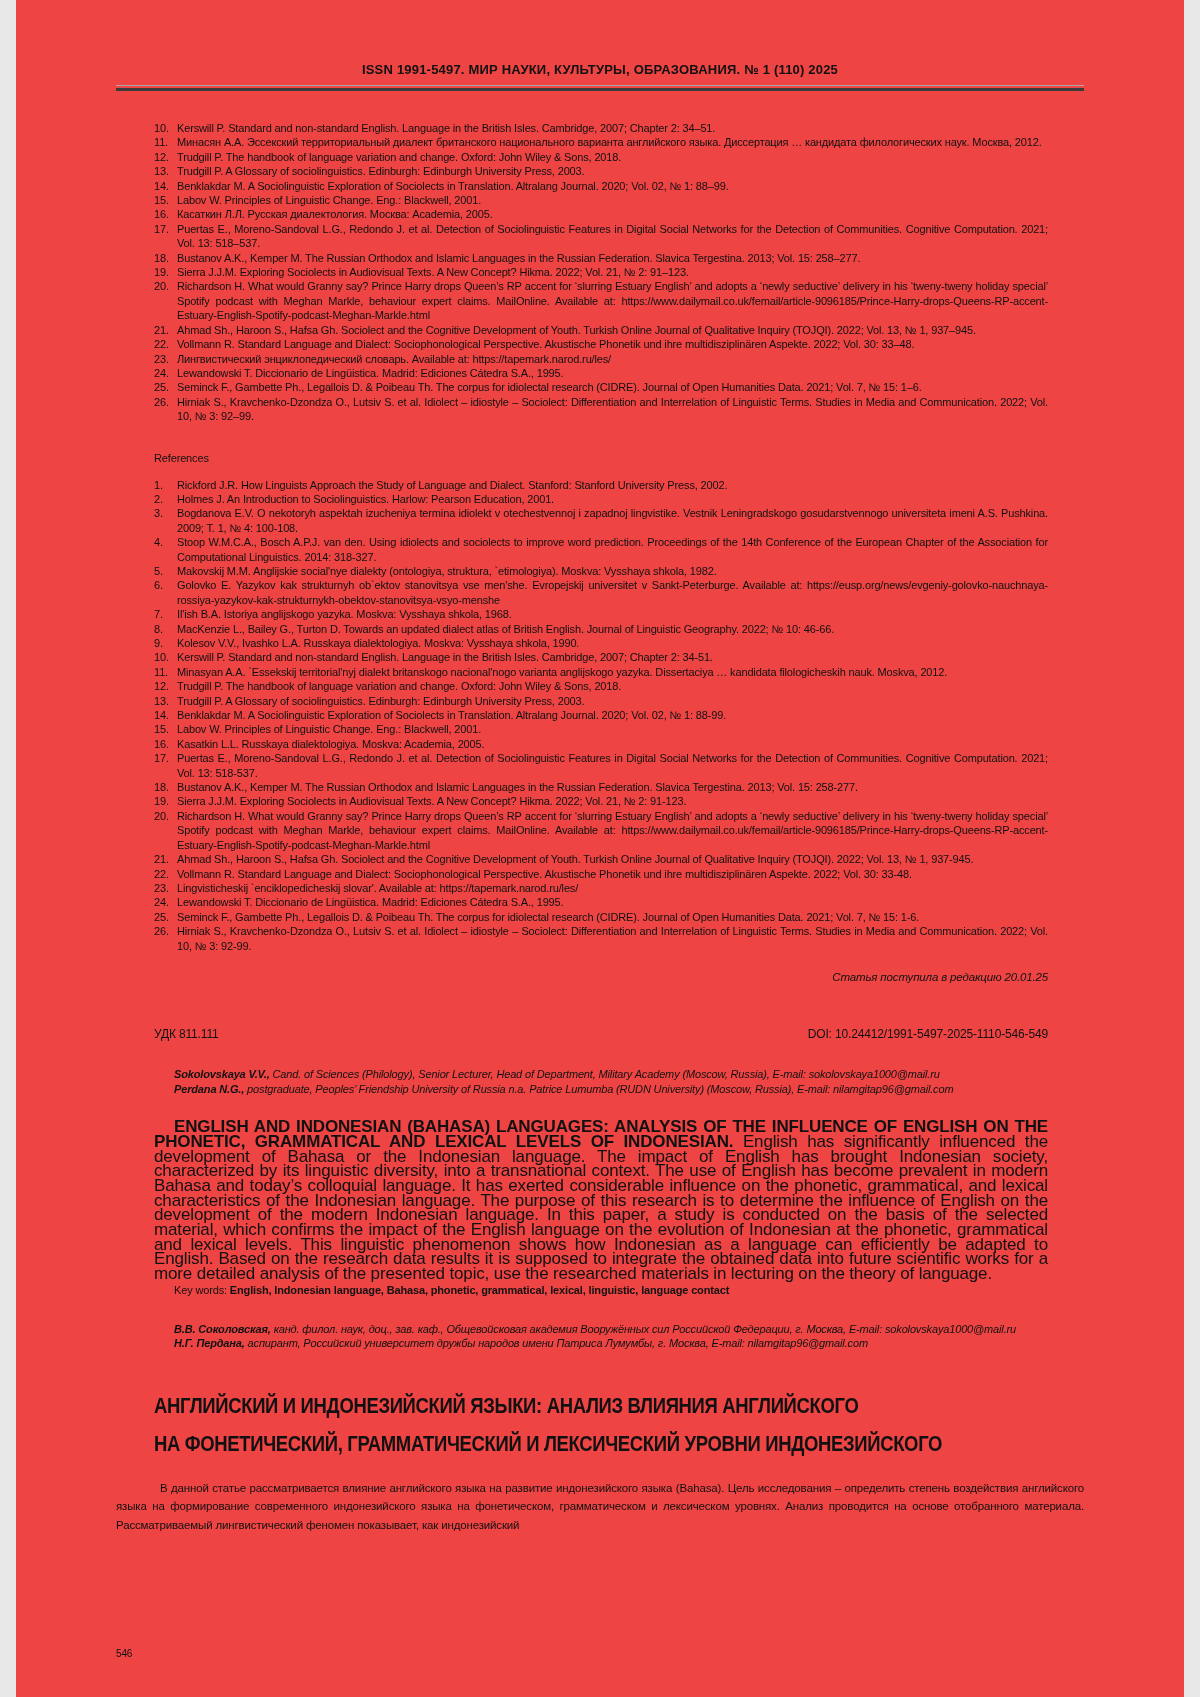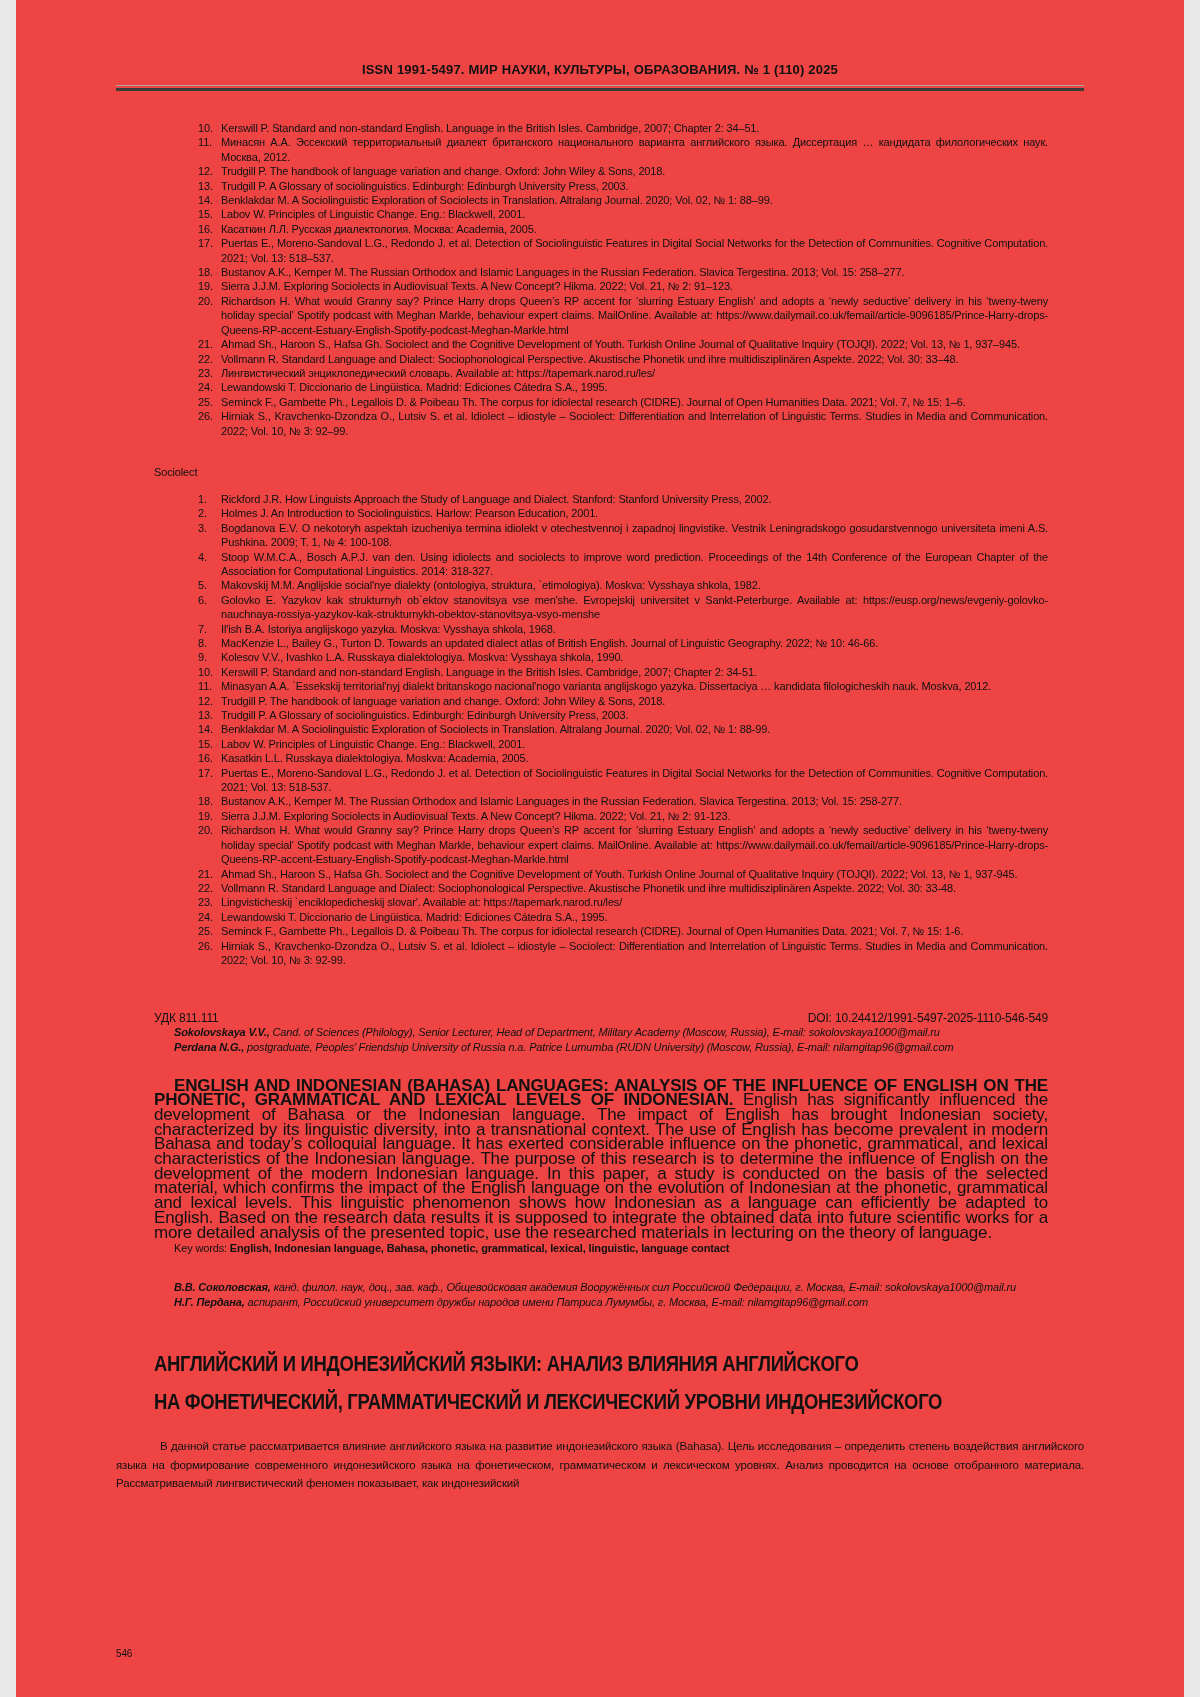--- a/index.html
+++ b/index.html
@@ -24,21 +24,21 @@
   }
   .header-rule{
     margin-top:8px;
     height:2px;
     border-top:1px solid #a9a9a9;
     border-bottom:3px solid #3a3a3a;
   }
   
   .col{padding:0 36px 0 38px;}
   
-  .ref-list{margin-top:30px;font-size:11px;line-height:14.4px;margin-left:44px;}
+  .ref-list{margin-top:30px;font-size:11px;line-height:14.4px;}
   .ref-item{
     padding-left:23px;
     text-align:justify;
   }
   .ref-item .num{
     display:inline-block;
     width:23px;
     margin-left:-23px;
     vertical-align:top;
   }
@@ -54,20 +54,21 @@
     font-size:11.5px;
   }
   .meta-row{
     margin-top:44px;
     display:flex;
     justify-content:space-between;
     font-size:12px;
     align-items:flex-end;
   }
   .authors-block{
+    margin-top:26px;
     padding-left:20px;
     font-size:11px;
     line-height:14.6px;
     font-style:italic;
   }
   .authors-block .author-line{text-align:justify;}
   .authors-block b{font-style:italic;}
   .abstract-en{
     margin-top:24px;
     font-size:17px;
@@ -187,21 +188,21 @@
 
           <div class="ref-item">
             <span class="num">25.</span><span>Seminck F., Gambette Ph., Legallois D. &amp; Poibeau Th. The corpus for idiolectal research (CIDRE). Journal of Open Humanities Data. 2021; Vol. 7, № 15: 1–6.</span>
           </div>
 
           <div class="ref-item">
             <span class="num">26.</span><span>Hirniak S., Kravchenko-Dzondza O., Lutsiv S. et al. Idiolect – idiostyle – Sociolect: Differentiation and Interrelation of Linguistic Terms. Studies in Media and Communication. 2022; Vol. 10, № 3: 92–99.</span>
           </div>
         </div>
 
-      <div class="refs-heading">Sociolect</div>
+      <div class="refs-heading">References</div>
       <div class="ref-list">
 
           <div class="ref-item">
             <span class="num">1.</span><span>Rickford J.R. How Linguists Approach the Study of Language and Dialect. Stanford: Stanford University Press, 2002.</span>
           </div>
 
           <div class="ref-item">
             <span class="num">2.</span><span>Holmes J. An Introduction to Sociolinguistics. Harlow: Pearson Education, 2001.</span>
           </div>
 
@@ -295,20 +296,21 @@
 
           <div class="ref-item">
             <span class="num">25.</span><span>Seminck F., Gambette Ph., Legallois D. &amp; Poibeau Th. The corpus for idiolectal research (CIDRE). Journal of Open Humanities Data. 2021; Vol. 7, № 15: 1-6.</span>
           </div>
 
           <div class="ref-item">
             <span class="num">26.</span><span>Hirniak S., Kravchenko-Dzondza O., Lutsiv S. et al. Idiolect – idiostyle – Sociolect: Differentiation and Interrelation of Linguistic Terms. Studies in Media and Communication. 2022; Vol. 10, № 3: 92-99.</span>
           </div>
         </div>
 
+      <div class="received-note">Статья поступила в редакцию 20.01.25</div>
 
       <div class="meta-row">
         <span>УДК 811.111</span>
         <span>DOI: 10.24412/1991-5497-2025-1110-546-549</span>
       </div>
 
       <div class="authors-block">
 
           <div class="author-line">
             <b>Sokolovskaya V.V.,</b><span> Cand. of Sciences (Philology), Senior Lecturer, Head of Department, Military Academy (Moscow, Russia), E-mail: sokolovskaya1000@mail.ru</span>

